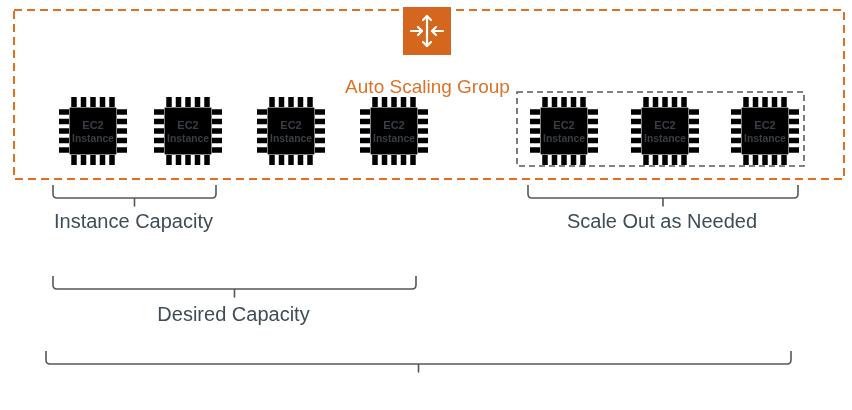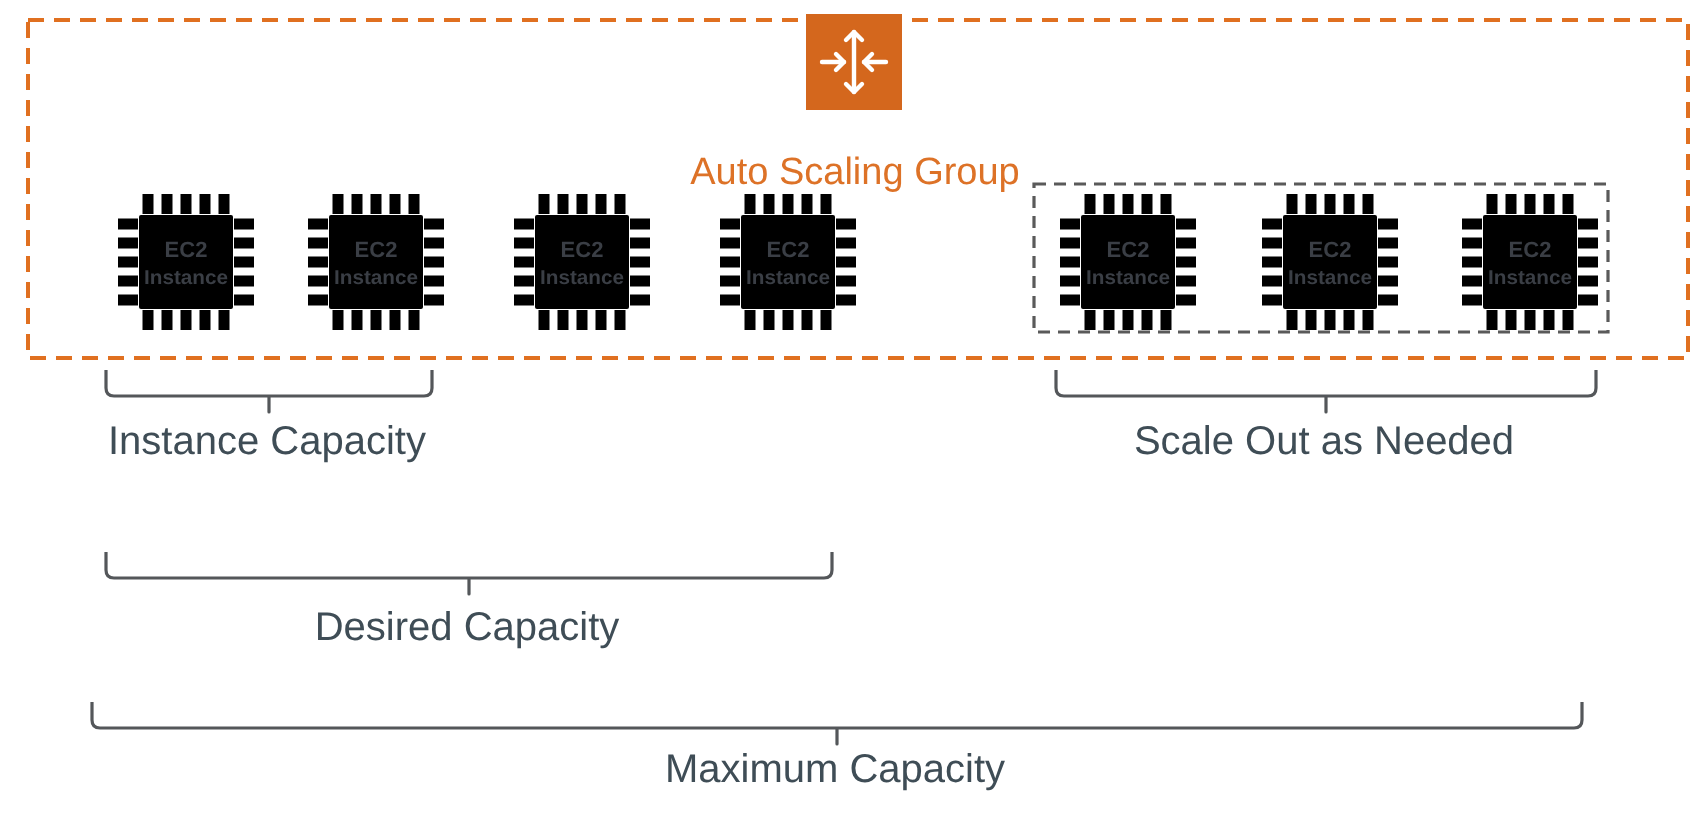--- a/index.html
+++ b/index.html
@@ -167,15 +167,14 @@
   <svg class="abs brace brace-desired" width="365" height="24">
     <path d="M1,0 L1,9 Q1,13 5,13 L360,13 Q364,13 364,9 L364,0 M182.5,13 L182.5,21"></path>
   </svg>
   <svg class="abs brace brace-max" width="747" height="24">
     <path d="M1,0 L1,9 Q1,13 5,13 L742,13 Q746,13 746,9 L746,0 M373.5,13 L373.5,21"></path>
   </svg>
 
   <div class="cap-label lbl-min">Instance Capacity</div>
   <div class="cap-label lbl-desired">Desired Capacity</div>
   <div class="cap-label lbl-scale">Scale Out as Needed</div>
-  <div class="cap-label lbl-max">Maximum Capacity</div>
 
 </div>
 
 </body></html>

